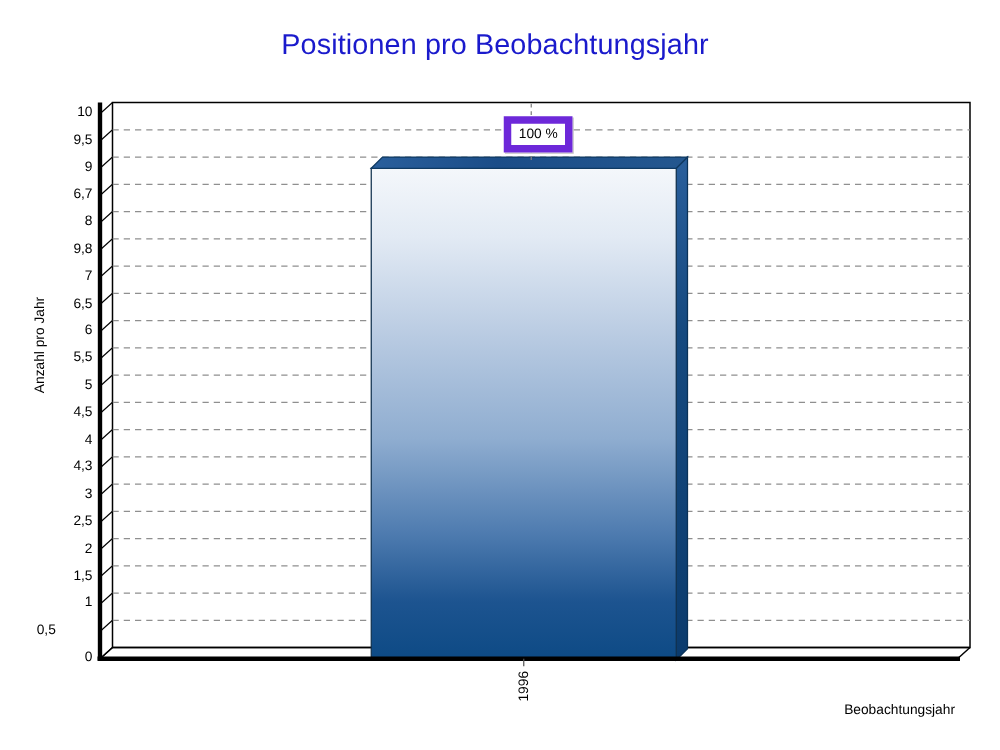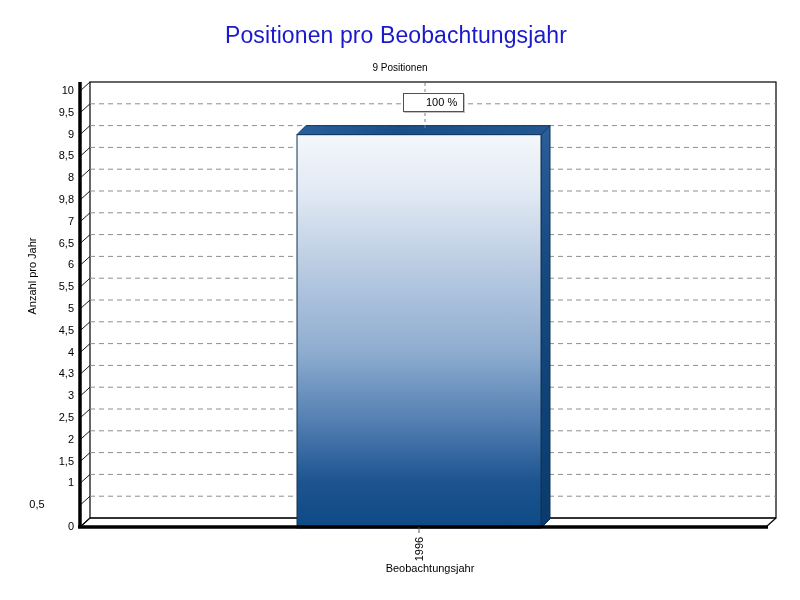--- a/index.html
+++ b/index.html
@@ -53,24 +53,24 @@
     top: 270px;
     width: 140px;
     text-align: center;
     font-size: 11px;
     color: #000000;
     transform: rotate(-90deg);
     white-space: nowrap;
   }
   .x-axis-title {
     position: absolute;
-    left: 80px;
+    left: 64px;
     top: 562px;
     width: 700px;
-    text-align: center;
+    text-align: right;
     font-size: 11px;
     color: #000000;
     white-space: nowrap;
   }
 
   
   .y-labels {
     position: absolute;
     left: 0px;
     top: 0px;
@@ -94,25 +94,25 @@
     font-size: 11px;
     color: #000000;
     white-space: nowrap;
     transform: rotate(-90deg);
     transform-origin: 50% 50%;
   }
 
   
   .data-label {
     position: absolute;
-    border: 1px solid #6d28d9;
+    border: 6px solid #6d28d9;
     background: #ffffff;
     font-size: 11px;
     color: #000000;
-    padding: 2px 6px 3px 22px;
+    padding: 2px 6px 3px 6px;
     line-height: 12px;
     white-space: nowrap;
     box-shadow: 1px 1px 0 rgba(120,120,120,0.45);
   }
 
   svg.plot-svg {
     position: absolute;
     left: 0;
     top: 0;
     width: 800px;
@@ -120,31 +120,30 @@
     overflow: visible;
   }
 </style>
 </head>
 <body>
 
 <div id="chart-root">
 
   <div class="chart-title">Positionen pro Beobachtungsjahr</div>
 
-  <div class="chart-subtitle">9 Positionen</div>
 
   <div class="y-axis-title">Anzahl pro Jahr</div>
 
   <div class="x-axis-title">Beobachtungsjahr</div>
 
   <div class="y-labels" id="y-labels">
       <div class="y-tick-label" style="top: 85px;">10</div>
       <div class="y-tick-label" style="top: 106.8px;">9,5</div>
       <div class="y-tick-label" style="top: 128.6px;">9</div>
-      <div class="y-tick-label" style="top: 150.4px;">8,5</div>
+      <div class="y-tick-label" style="top: 150.4px;">6,7</div>
       <div class="y-tick-label" style="top: 172.2px;">8</div>
       <div class="y-tick-label" style="top: 194px;">9,8</div>
       <div class="y-tick-label" style="top: 215.8px;">7</div>
       <div class="y-tick-label" style="top: 237.6px;">6,5</div>
       <div class="y-tick-label" style="top: 259.4px;">6</div>
       <div class="y-tick-label" style="top: 281.2px; padding-left: 22px;">5,5</div>
       <div class="y-tick-label" style="top: 303px;">5</div>
       <div class="y-tick-label" style="top: 324.8px;">4,5</div>
       <div class="y-tick-label" style="top: 346.6px;">4</div>
       <div class="y-tick-label" style="top: 368.4px;">4,3</div>

